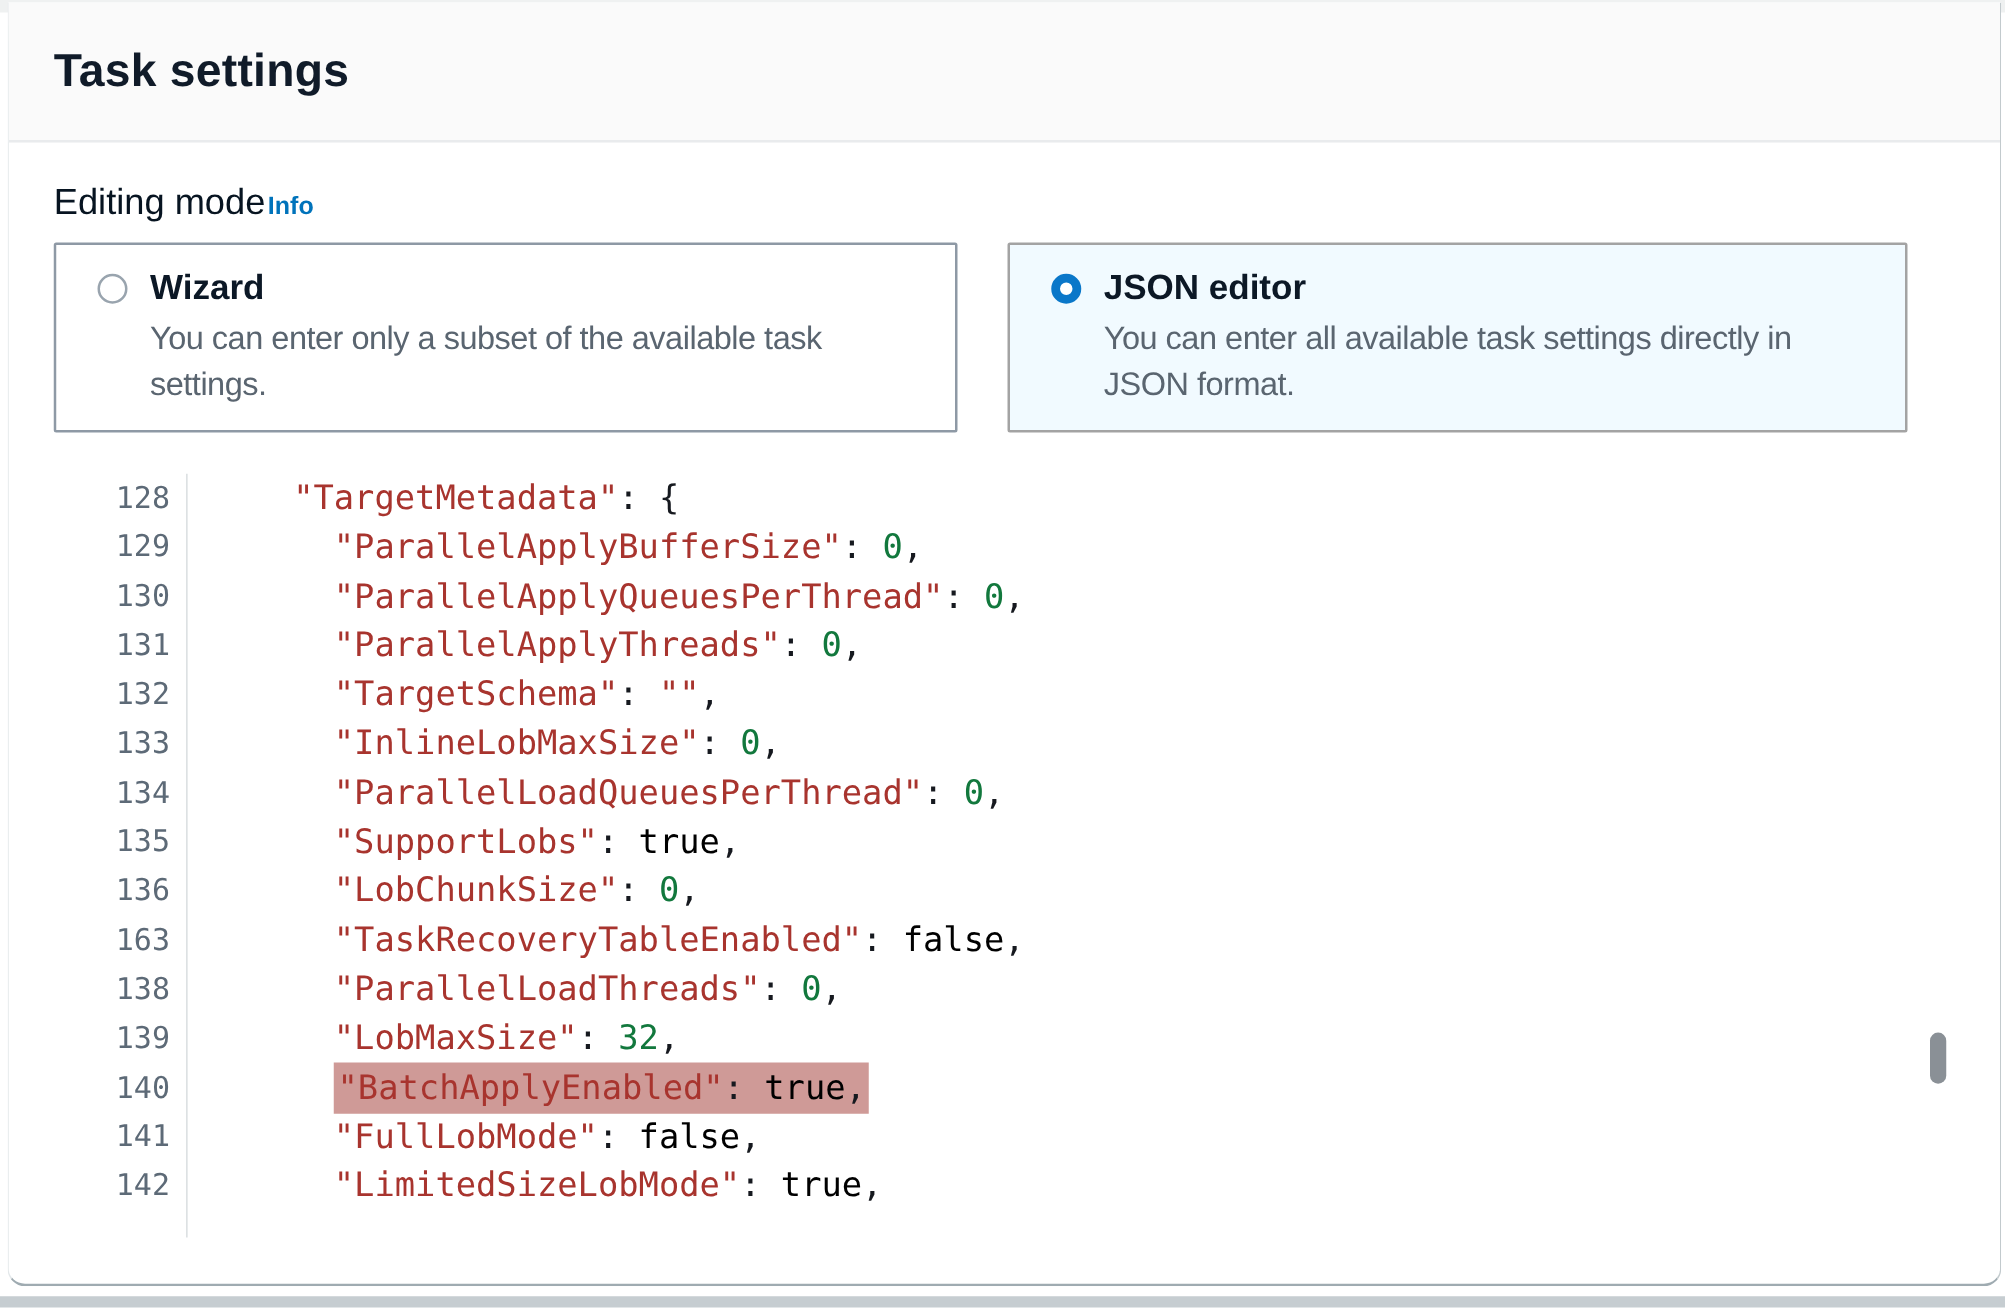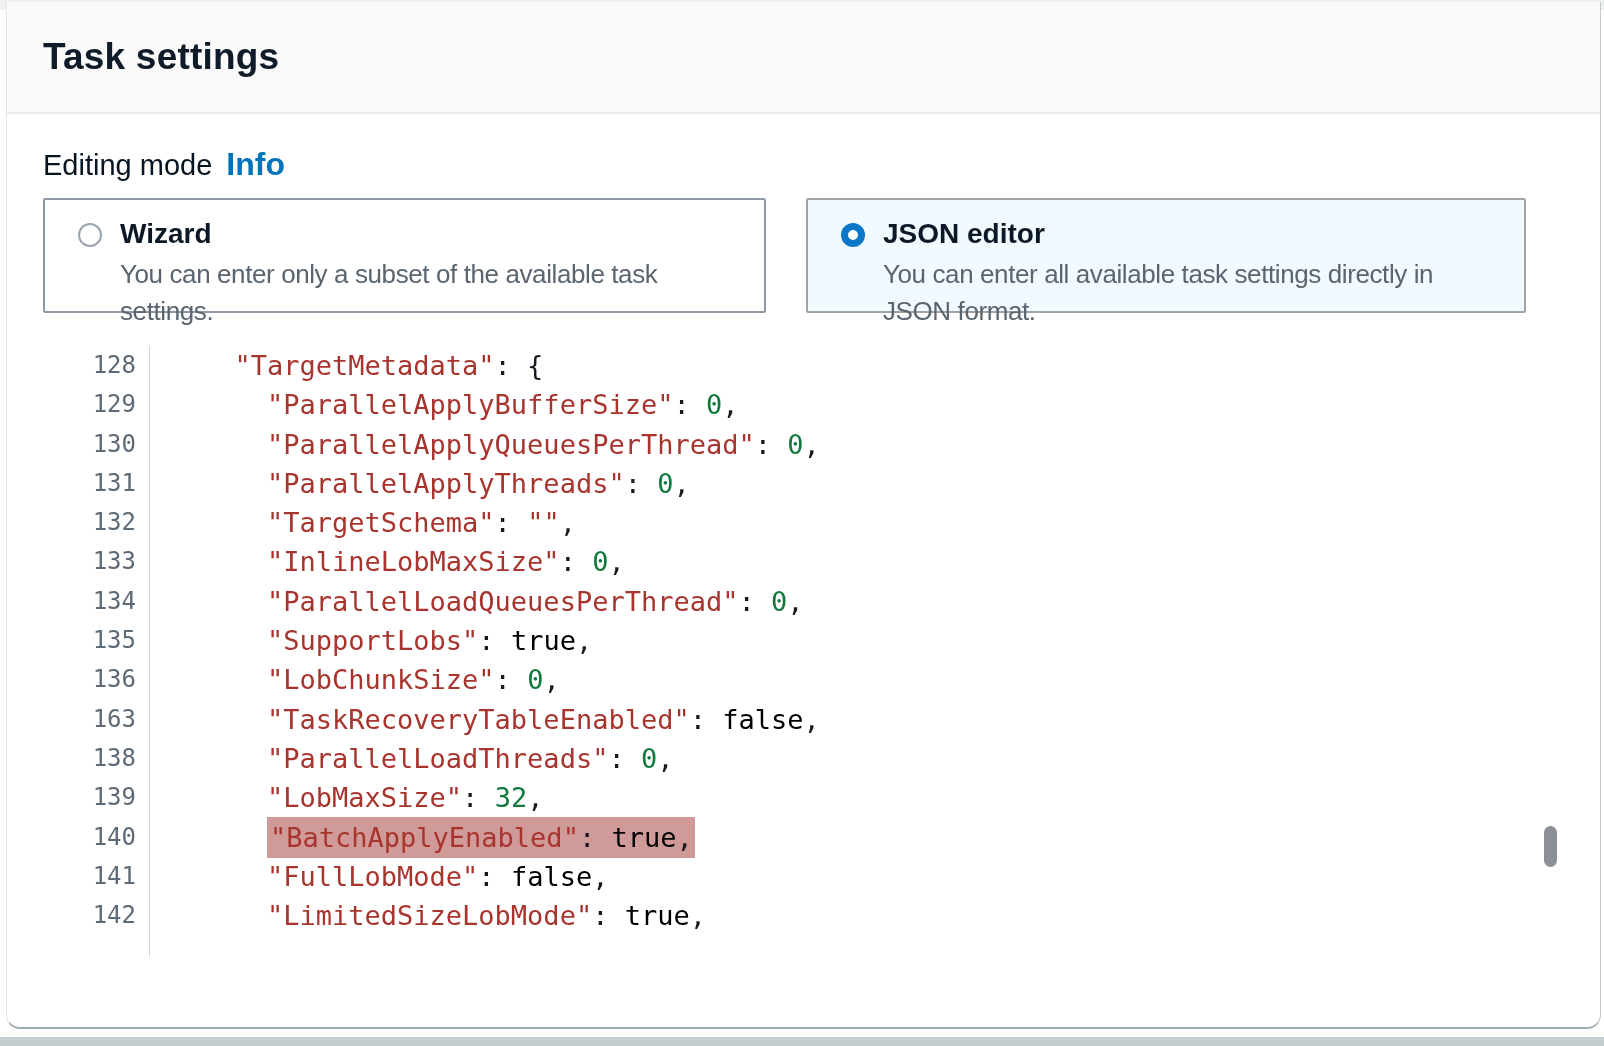--- a/index.html
+++ b/index.html
@@ -10,26 +10,26 @@
 
   .card { position:absolute; left:6px; top:2px; width:1595px; height:1027px; background:#ffffff;
           border-left:1px solid #e3e8ea; border-right:1px solid #c2cacd; border-bottom:2px solid #9fabb1;
           border-radius:0 0 14px 14px; z-index:2; overflow:hidden; }
 
   .card-header { height:112px; background:#fafafa; border-bottom:2px solid #e9ebed;
                  display:flex; align-items:center; padding-left:36px; }
   .card-title { font-size:37px; font-weight:700; color:#101b29; letter-spacing:0.2px; }
 
   .content { padding-left:36px; }
-  .editing-row { margin-top:32px; display:flex; align-items:baseline; gap:14px; }
+  .editing-row { margin-top:32px; display:flex; align-items:baseline; gap:2px; }
   .editing-label { font-size:29px; color:#071421; }
-  .info-link { font-size:32px; font-weight:700; color:#0073bb; text-decoration:none; cursor:pointer; }
+  .info-link { font-size:20px; font-weight:700; color:#0073bb; text-decoration:none; cursor:pointer; }
 
   .tiles { margin-top:15px; display:flex; gap:40px; }
-  .tile { height:115px; border-radius:2px; padding:15px 18px 12px 33px; cursor:pointer; }
+  .tile { height:152px; border-radius:2px; padding:15px 18px 12px 33px; cursor:pointer; }
   .tile-wizard { width:723px; border:2px solid #8e99a5; background:#ffffff; }
   .tile-json   { width:720px; border:2px solid #a3a3a3; background:#f1faff; }
   .tile-inner { display:flex; }
   .radio { width:24px; height:24px; border-radius:50%; background:#ffffff; flex:none; margin-top:8px; }
   .radio-off { border:2px solid #99a4ae; }
   .radio-on  { border:7px solid #0a77c9; }
   .tile-text { margin-left:18px; }
   .tile-label { font-size:28px; font-weight:700; color:#0c1826; line-height:38px; }
   .tile-desc { margin-top:3px; font-size:26px; letter-spacing:-0.4px; color:#5a6570; line-height:37px; }
   .tile-json .tile-desc { max-width:690px; }

